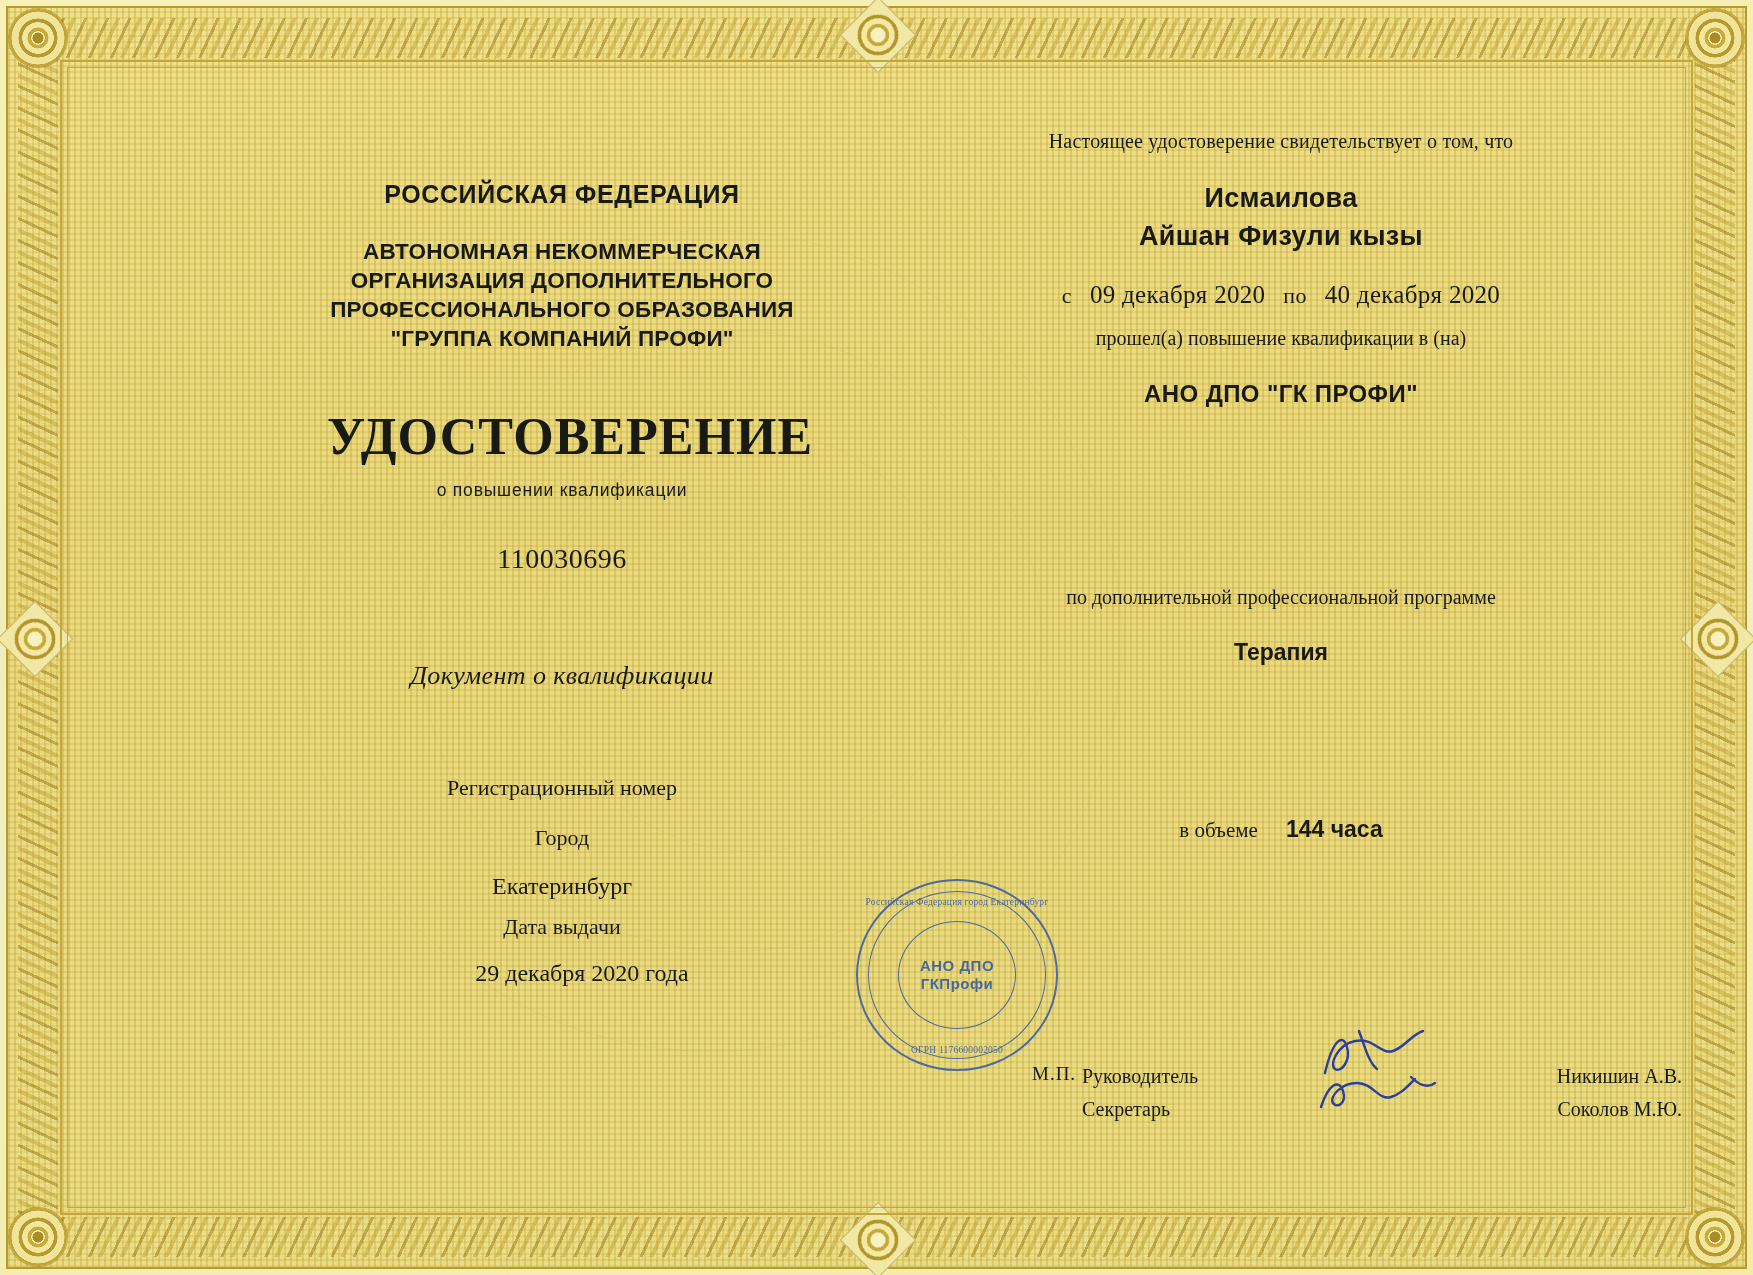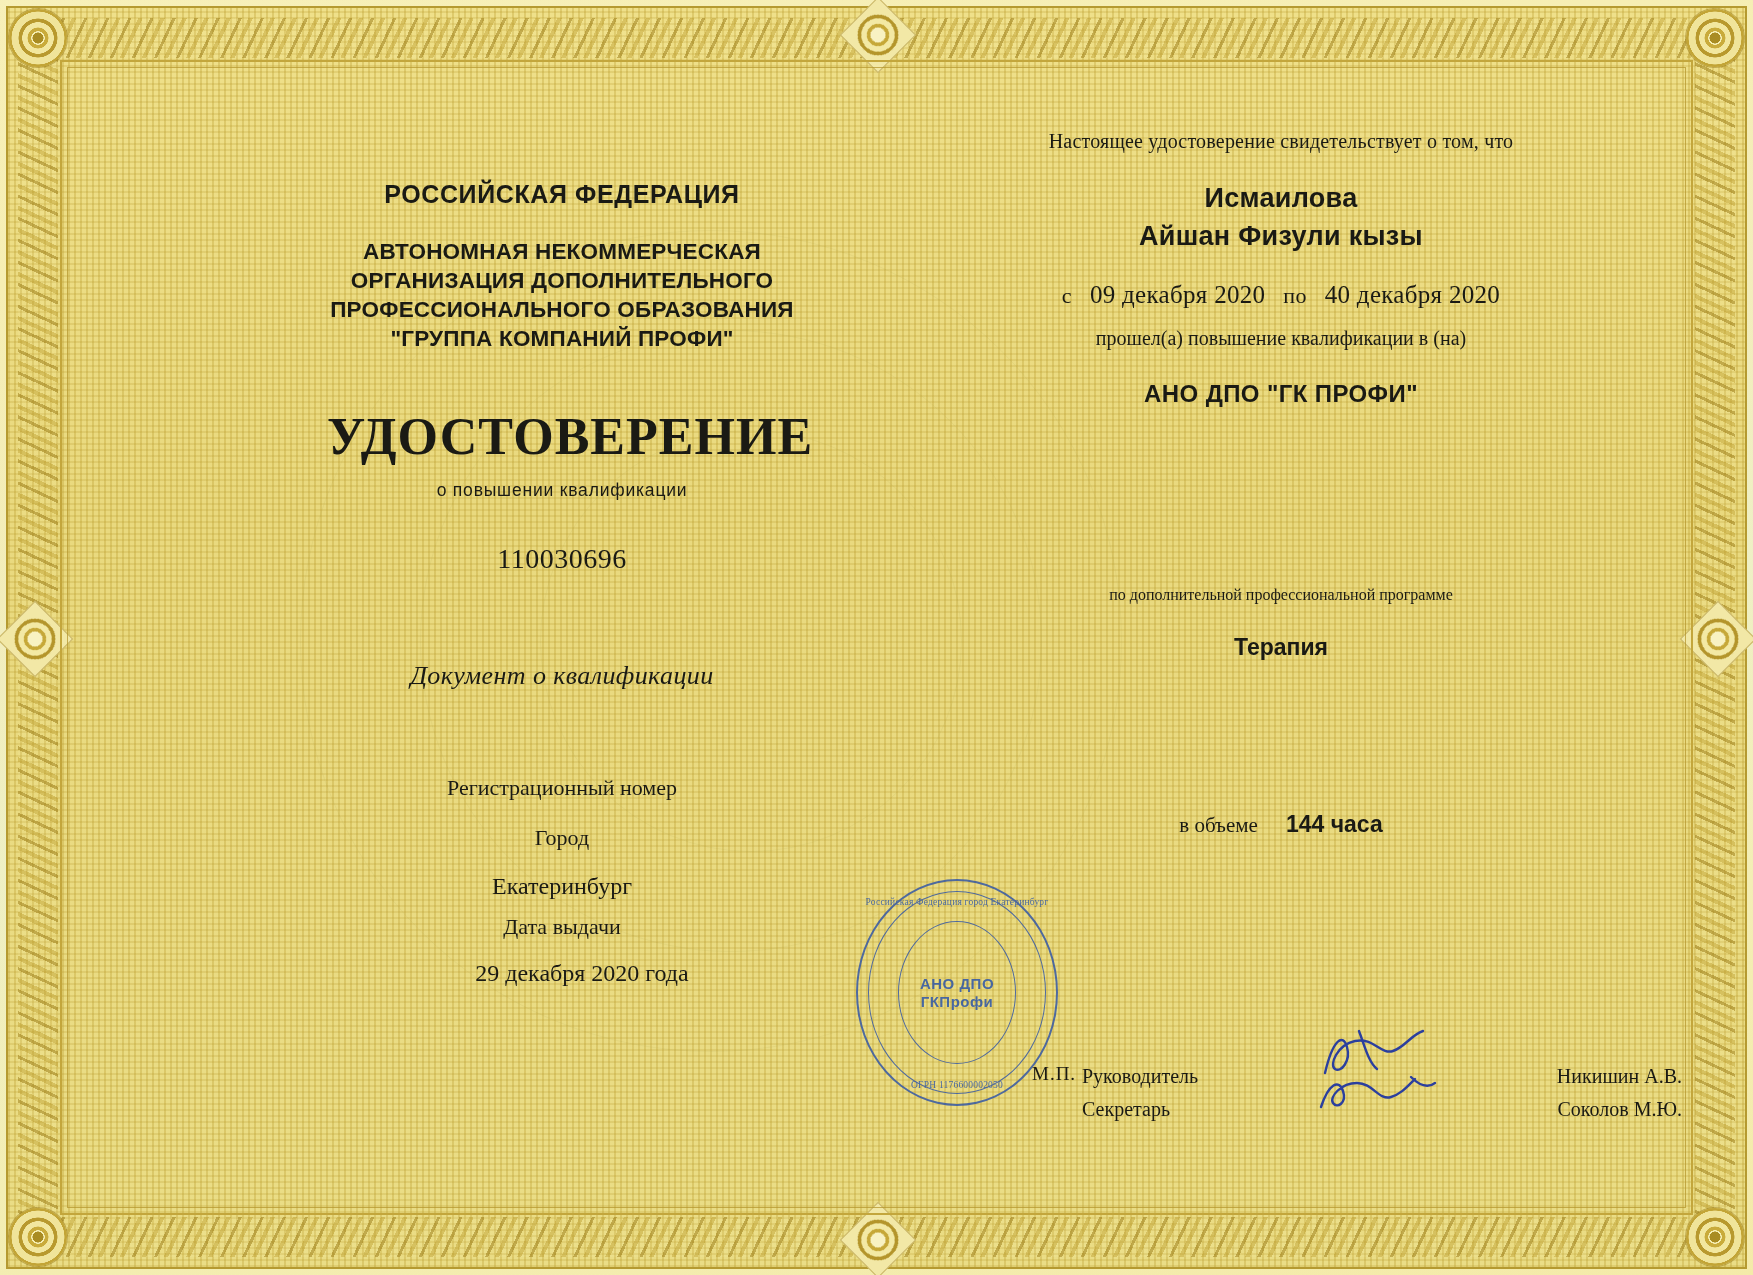--- a/index.html
+++ b/index.html
@@ -236,21 +236,21 @@
     margin-top: 18px;
   }
   .org-short {
     font-family: "Liberation Sans", sans-serif;
     font-weight: bold;
     font-size: 24px;
     margin-top: 30px;
     letter-spacing: 0.4px;
   }
   .prog-label {
-    font-size: 16px;
+    font-size: 20px;
     margin-top: 178px;
   }
   .prog-name {
     font-family: "Liberation Sans", sans-serif;
     font-weight: bold;
     font-size: 23px;
     margin-top: 30px;
   }
   .volume {
     margin-top: 150px;
@@ -297,21 +297,21 @@
     font-size: 19px;
     letter-spacing: 1px;
   }
 
   
   .stamp {
     position: absolute;
     left: 780px;
     top: 805px;
     width: 210px;
-    height: 235px;
+    height: 200px;
     color: #2d55a8;
     opacity: 0.85;
   }
   .stamp .ring {
     position: absolute;
     border-radius: 50%;
     border: 2px solid #3558a6;
   }
   .stamp .r1 { inset: 4px; }
   .stamp .r2 { inset: 16px; border-width: 1px; }

